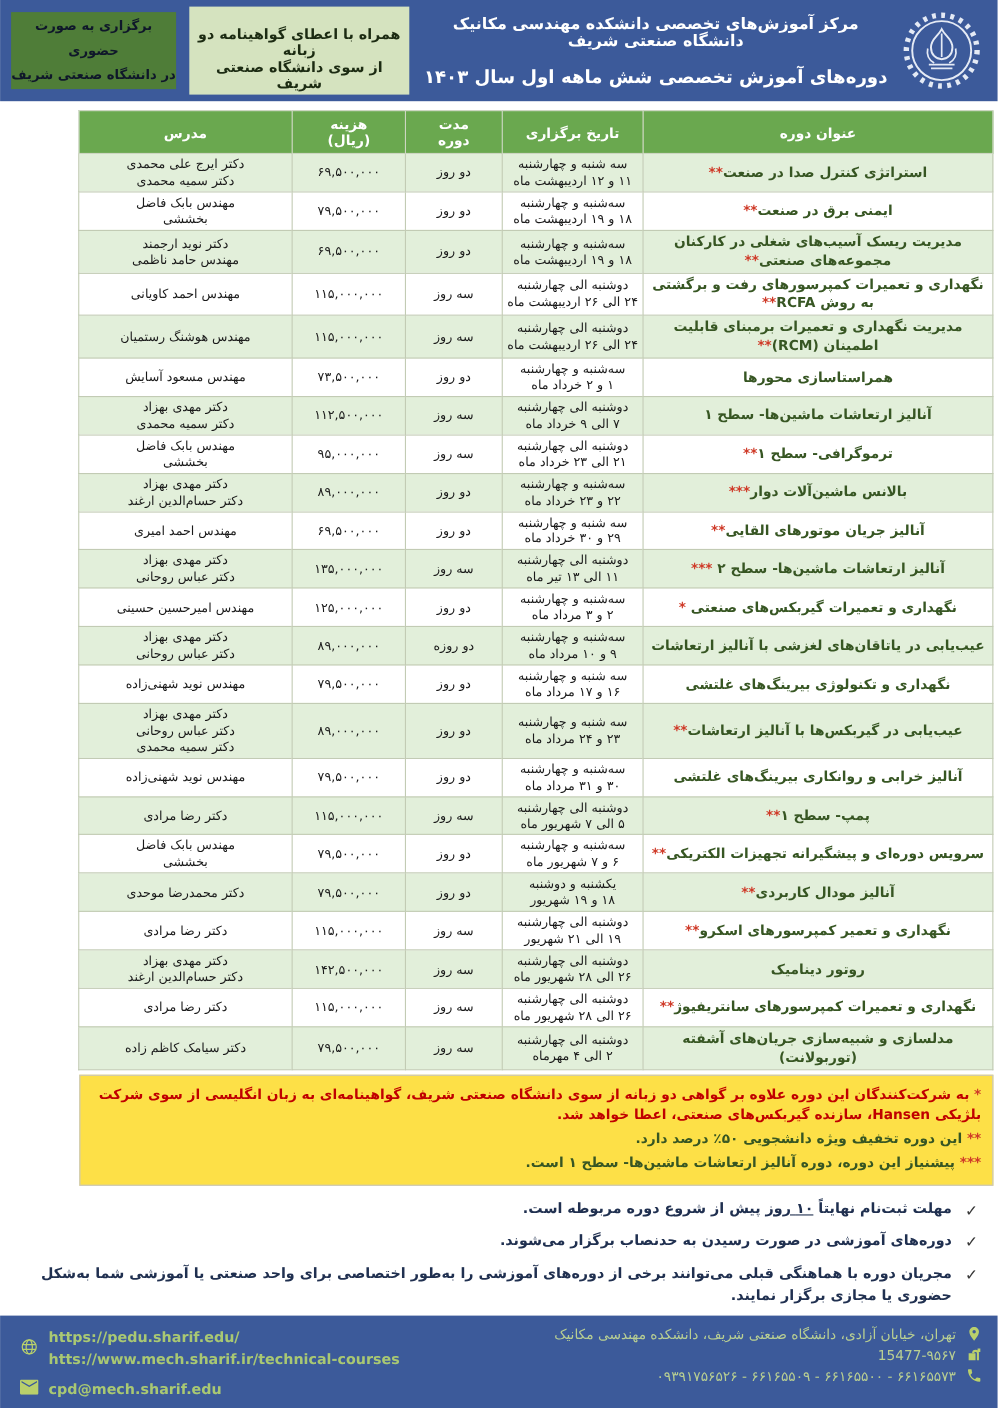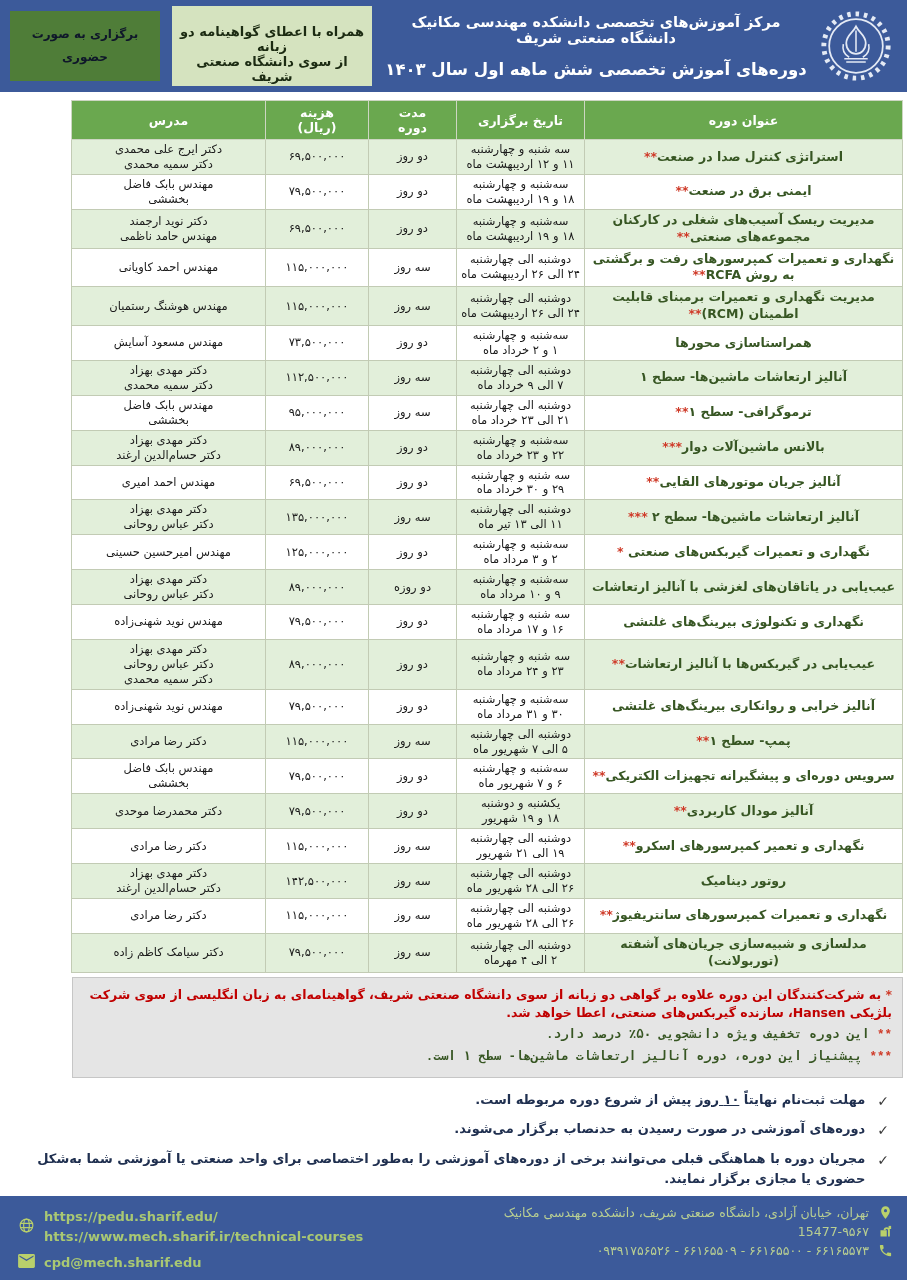--- a/index.html
+++ b/index.html
@@ -25,24 +25,24 @@
   .courses th{background:#6aa84f;color:#fff;font-size:12.5px;font-weight:bold;
     padding:4px 14px;border:1px solid #cdd6c2;}
   .courses td{border:1px solid #c2cbb4;padding:2px 4px;text-align:center;vertical-align:middle;
     font-size:11.5px;line-height:1.3;color:#1a1a1a;background:#fff;}
   tr.alt td{background:#e2efda;}
   td.c-title{font-weight:bold;color:#375623;font-size:12.5px;line-height:1.35;}
   .stars{color:#cf3a28;font-weight:bold;}
   .ltrnum{direction:ltr;unicode-bidi:embed;}
 
   
-  .notes-box{margin:4px 4px 0 72px;border:1px solid #c6c6c6;background:#e5e5e5;padding:5px 10px 7px 10px;box-sizing:border-box;}
+  .notes-box{margin:4px 4px 0 72px;border:1px solid #c6c6c6;background:#fde047;padding:5px 10px 7px 10px;box-sizing:border-box;}
   .note{font-size:12.5px;font-weight:bold;line-height:1.5;margin:3px 0;}
   .note.red{color:#c00000;}
-  .note.green{color:#375623;font-family:Liberation Mono, monospace;}
+  .note.green{color:#375623;}
 
   
   .checklist{margin:12px 18px 0 36px;}
   .check-item{display:flex;gap:12px;align-items:flex-start;margin-bottom:7px;
     font-size:13px;color:#203050;font-weight:600;line-height:1.55;}
   .check-item.bold{font-weight:bold;color:#16243d;}
   .tick{flex:0 0 auto;color:#3a3a3a;font-size:14px;padding-top:1px;}
   .seg-u{text-decoration:underline;}
   .seg-ltr{direction:ltr;unicode-bidi:embed;}
 
@@ -70,20 +70,21 @@
         <path d="M27 38c-1.5 7 1.5 11 6 13.5M53 38c1.5 7-1.5 11-6 13.5" fill="none" stroke="#e4eaf5" stroke-width="1.6"></path>
         <path d="M28 53h24M30 56.5h20" stroke="#e4eaf5" stroke-width="1.6"></path>
       </svg>
     </div>
     <div class="head-titles">
       <div class="head-line1">مرکز آموزش‌های تخصصی دانشکده مهندسی مکانیک دانشگاه صنعتی شریف</div>
       <div class="head-line2">دوره‌های آموزش تخصصی شش ماهه اول سال ۱۴۰۳</div>
     </div>
     <div class="badge-dark">
       <span>برگزاری به صورت حضوری</span>
+      <span>در دانشگاه صنعتی شریف</span>
     </div>
     <div class="badge-light">
       <span>همراه با اعطای گواهینامه دو زبانه</span>
       <span>از سوی دانشگاه صنعتی شریف</span>
     </div>
   </header>
 
   <table class="courses">
     <colgroup>
       <col style="width:318px">

